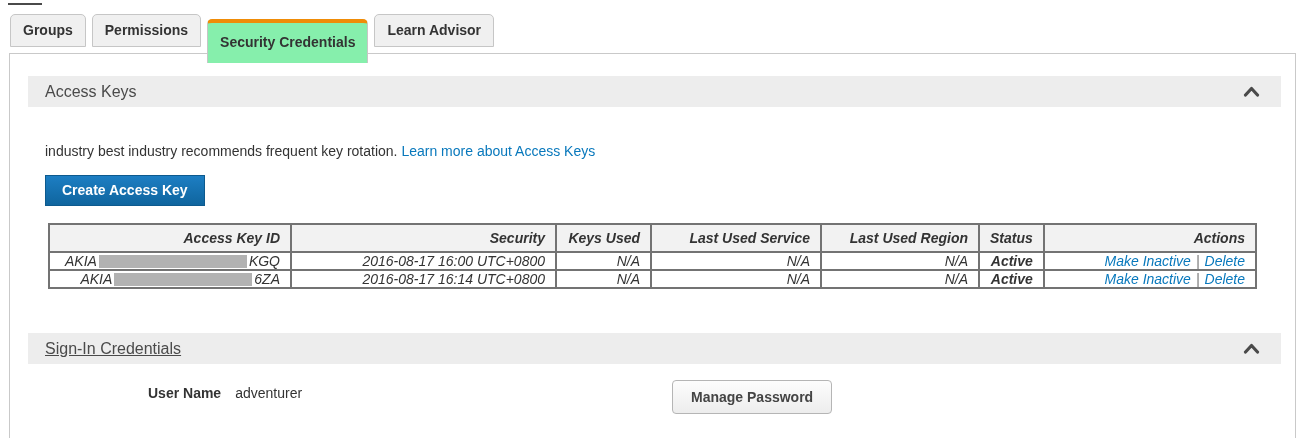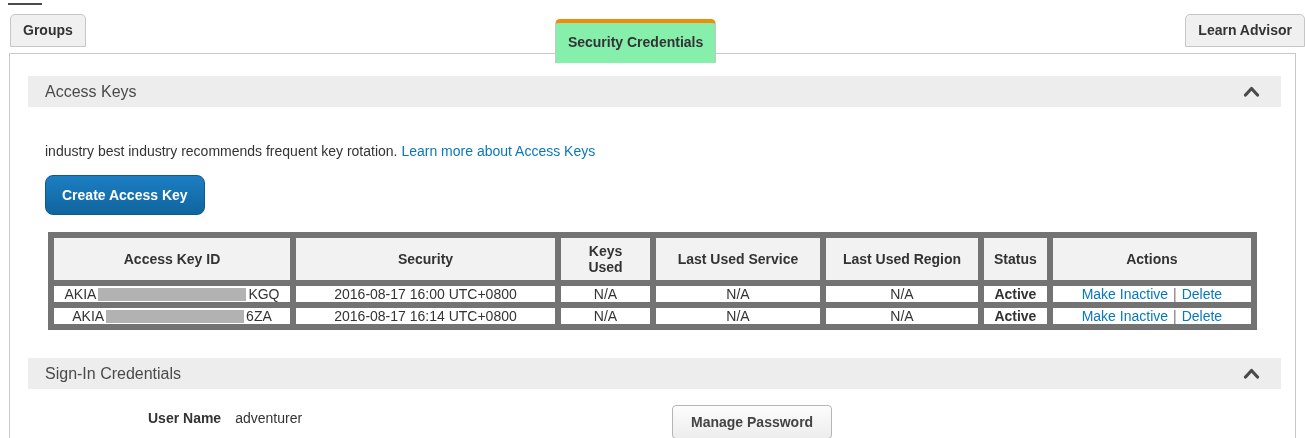--- a/index.html
+++ b/index.html
@@ -12,53 +12,53 @@
   }
   *{box-sizing:border-box;}
   html,body{margin:0;padding:0;}
   body{
     width:1305px;height:438px;overflow:hidden;background:#fff;
     font-family:"Liberation Sans",sans-serif;font-size:14px;color:#333;
     position:relative;
   }
   .artifact-line{position:absolute;left:8px;top:3px;width:34px;height:2px;background:#4a4a4a;}
   
-  .tabbar{position:relative;z-index:3;margin:10px 0 0 10px;display:flex;align-items:flex-start;gap:6px;height:43px;justify-content:space-between;}
+  .tabbar{position:relative;z-index:3;margin:10px 0 0 10px;display:flex;align-items:flex-start;gap:6px;height:43px;}
   .tab{
     margin-top:4px;height:33px;line-height:31px;padding:0 12px;
     background:#f0f0f0;border:1px solid #c6c6c6;border-radius:5px 5px 0 0;
     font-weight:bold;color:#333;cursor:pointer;white-space:nowrap;
   }
   .tab.active{
     margin-top:9px;height:44px;line-height:38px;background:#86efac;
     border-top:4px solid var(--accent-orange);border-bottom:none;
   }
   
   .panel{
     position:relative;z-index:1;margin:0 9px;width:1287px;height:420px;
     background:#fff;border:1px solid #c9c9c9;
   }
   .sec-h{
     margin:22px 14px 0 18px;height:31px;background:var(--section-header-bg);
     display:flex;align-items:center;justify-content:space-between;
     padding:0 17px;font-size:16px;color:#4a4a4a;
   }
-  .sec-h.signin{margin-top:28px;}
+  .sec-h.signin{margin-top:44px;text-decoration:underline;}
   .chev-btn{background:none;border:none;padding:2px 4px;cursor:pointer;line-height:0;}
   .desc{margin:16px 20px 0 35px;line-height:19px;color:#333;white-space:nowrap;}
   .desc a,.lnk{color:var(--link-blue);text-decoration:none;cursor:pointer;}
   .btn-blue{
-    display:inline-block;margin:14px 0 0 35px;height:40px;line-height:29px;padding:0 16px;
+    display:inline-block;margin:14px 0 0 35px;height:31px;line-height:29px;padding:0 16px;
     background:linear-gradient(var(--button-blue-top),var(--button-blue-bottom));
-    border:1px solid #0d5a8e;border-radius:8px;color:#fff;font-weight:bold;font-size:14px;cursor:pointer;
+    border:1px solid #0d5a8e;border-radius:0;color:#fff;font-weight:bold;font-size:14px;cursor:pointer;
     font-family:"Liberation Sans",sans-serif;
   }
   
   table.keys{margin:17px 0 0 38px;width:1209px;border-collapse:collapse;font-size:14px;}
-  table.keys th,table.keys td{border:6px solid #737373;text-align:center;}
+  table.keys th,table.keys td{border:2px solid #737373;text-align:right;font-style:italic;}
   table.keys th{background:#f2f2f2;padding:5px 10px;font-weight:bold;color:#333;}
   table.keys td{padding:0 10px;color:#333;background:#fff;}
   .redact{display:inline-block;height:13px;background:#b2b2b2;vertical-align:-2px;margin:0 2px;}
   .redact.r1{width:148px;}
   .redact.r2{width:138px;}
   td.status{color:var(--status-active-green);font-weight:bold;}
   .sep{color:#777;margin:0 5px;}
   
   .signin-row{position:relative;margin:21px 0 0 138px;display:flex;align-items:baseline;height:40px;}
   .signin-row .lab{font-weight:bold;color:#333;}
@@ -69,20 +69,21 @@
     font-weight:bold;color:#444;font-size:14px;cursor:pointer;font-family:"Liberation Sans",sans-serif;
   }
 </style>
 </head>
 <body>
 
 <div class="artifact-line"></div>
 
 <div class="tabbar">
   <div class="tab">Groups</div>
+  <div class="tab">Permissions</div>
   <div class="tab active">Security Credentials</div>
   <div class="tab">Learn Advisor</div>
 </div>
 
 <div class="panel">
 
   <div>
     <div class="sec-h">
       <span>Access Keys</span>
       <button class="chev-btn">

